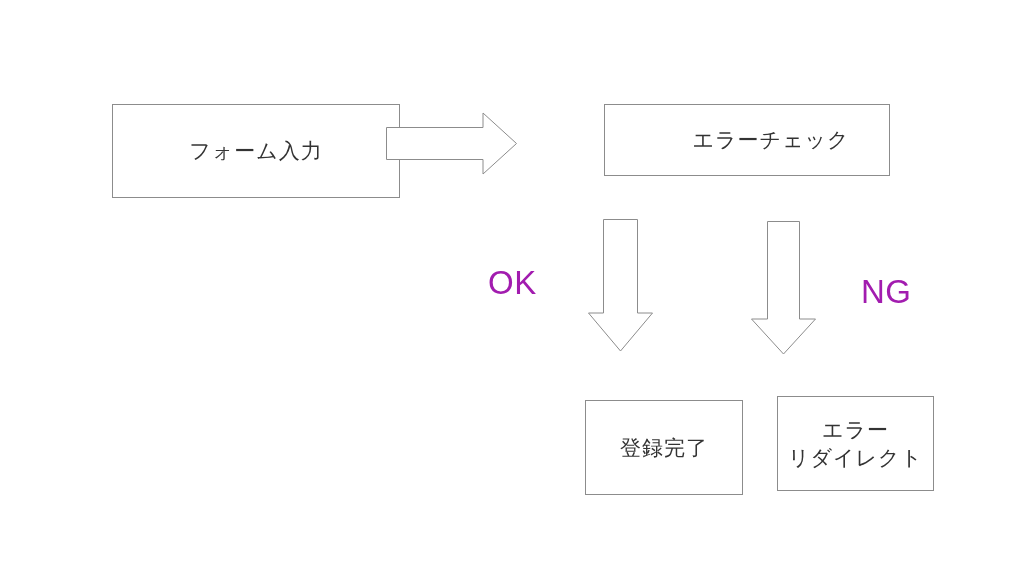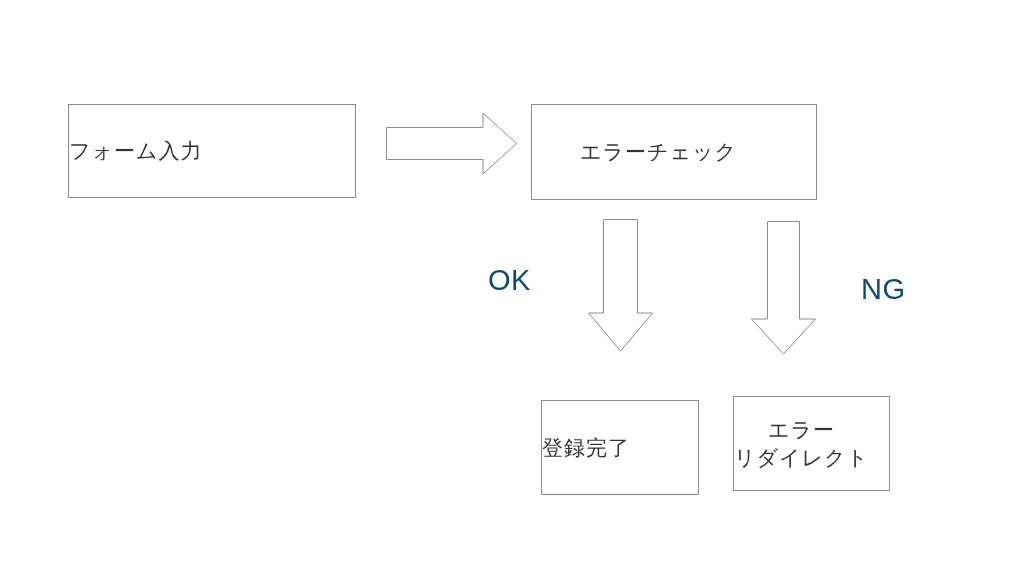--- a/index.html
+++ b/index.html
@@ -15,46 +15,48 @@
     background: #ffffff;
     overflow: hidden;
   }
   .node {
     position: absolute;
     box-sizing: border-box;
     border: 1px solid #8c8c8c;
     background: #ffffff;
     display: flex;
     align-items: center;
+    justify-content: center;
     text-align: center;
     color: #333333;
     font-size: 21px;
     letter-spacing: 1px;
+    margin-left: 44px;
   }
   .node-form      { left: 68px;  top: 104px; width: 288px; height: 94px; }
-  .node-check     { left: 531px; top: 104px; width: 286px; height: 96px; padding-left: 48px; }
+  .node-check     { left: 560px; top: 104px; width: 286px; height: 72px; padding-left: 48px; }
   .node-complete  { left: 541px; top: 400px; width: 158px; height: 95px; }
   .node-redirect  { left: 733px; top: 396px; width: 157px; height: 95px; line-height: 28px; }
   .arrow {
     position: absolute;
     display: block;
   }
   .arrow polygon {
     fill: #ffffff;
     stroke: #8c8c8c;
     stroke-width: 1;
     stroke-linejoin: miter;
   }
   .arrow-right   { left: 386px; top: 112px; }
   .arrow-down-ok { left: 587px; top: 219px; }
   .arrow-down-ng { left: 750px; top: 221px; }
   .edge-label {
     position: absolute;
-    color: #0c4a6e;
-    font-size: 29px;
+    color: #a21caf;
+    font-size: 33px;
     line-height: 1;
     letter-spacing: 0.5px;
   }
   .label-ok { left: 488px; top: 266px; }
   .label-ng { left: 842px; top: 275px; margin-left: 19px; }
 </style>
 </head>
 <body>
 
 <div class="canvas">

